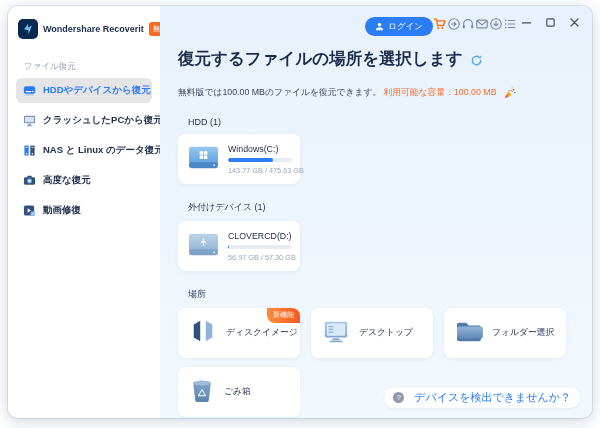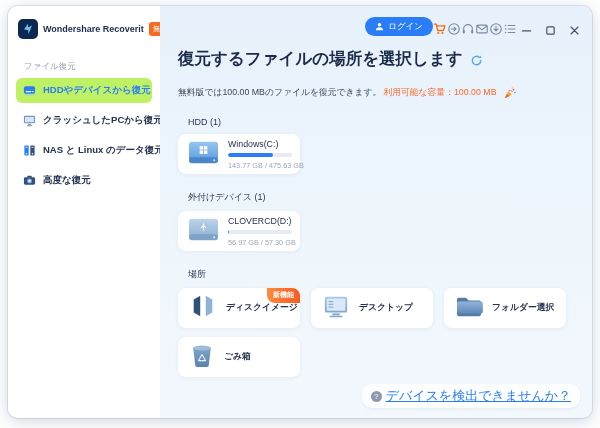--- a/index.html
+++ b/index.html
@@ -10,51 +10,51 @@
     box-shadow:0 3px 16px rgba(30,60,110,.22), 0 0 0 1px #e3e9f2;
   }
   
   .sidebar { width:152px; background:#fff; flex:0 0 152px; position:relative; }
   .logo-row { display:flex; align-items:center; gap:5px; padding:13px 0 0 10px; }
   .logo-box { width:20px; height:20px; border-radius:5px; background:#0b2850; display:flex; align-items:center; justify-content:center; flex:0 0 20px; }
   .logo-title { font-size:9px; font-weight:bold; color:#1c2b4a; white-space:nowrap; }
   .logo-badge { background:#f96a21; color:#fff; font-size:7px; padding:2px 4px; border-radius:3px; white-space:nowrap; }
   .section-label { font-size:8.5px; color:#97a1b3; margin:22px 0 4px 16px; }
   .side-item { display:flex; align-items:center; gap:7px; margin:5px 8px; padding:6px 7px; border-radius:6px; font-size:9.5px; font-weight:bold; color:#23304e; cursor:pointer; white-space:nowrap; }
-  .side-item.selected { background:#bef264; color:#2b7cf7; }
+  .side-item.selected { background:#e5e5e5; color:#2b7cf7; }
   .side-item .si { width:13px; height:13px; flex:0 0 13px; display:flex; }
   
   .main { flex:1; position:relative; background:linear-gradient(180deg,#e7f1fb 0%, #edf5fc 45%, #f2f8fd 100%); }
-  .topbar { position:absolute; top:11px; right:12px; display:flex; align-items:flex-end; gap:0;margin-left:48px; }
+  .topbar { position:absolute; top:11px; right:12px; display:flex; align-items:flex-start; gap:0;margin-left:48px; }
   .login-btn { display:flex; align-items:center; gap:4px; background:#2b7cf7; border:none; color:#fff; font-size:8.5px; padding:3.5px 10px; border-radius:10px; cursor:pointer; font-family:inherit; }
   .tb-icon { width:14px; height:14px; display:flex; cursor:pointer; }
   .winctl { display:flex; align-items:center; gap:13px; margin-left:4px; }
   .winctl .tb-icon { width:11px; height:11px; }
   .content { padding:0 16px 12px 18px; }
   .title-row { display:flex; align-items:center; gap:7px; padding-top:42px; }
   .page-title { font-size:16.5px; font-weight:bold; color:#1c2b4a; }
   .refresh { width:13px; height:13px; cursor:pointer; }
   .subtitle { display:flex; align-items:center; gap:2px; margin-top:16px; font-size:8.8px; color:#3c465c; }
   .subtitle .hl { color:#fa6a2a; }
   .subtitle .party { width:14px; height:14px; margin-left:4px; }
   .sec-label { margin-top:17px; font-size:9px; color:#2a3752;margin-left:10px; }
-  .card { width:122px; height:40px; background:#fff; border-radius:8px; box-shadow:0 1px 4px rgba(40,80,140,.07); cursor:pointer; }
+  .card { width:122px; height:50px; background:#fff; border-radius:8px; box-shadow:0 1px 4px rgba(40,80,140,.07); cursor:pointer; }
   .drive-card { margin-top:7px; display:flex; align-items:center; gap:8px; padding:0 9px; }
   .drive-name { font-size:8.8px; color:#23304e; }
   .bar { width:64px; height:4px; background:#e8ebf1; border-radius:2px; margin-top:4px; overflow:hidden; }
   .bar .fill { height:100%; background:#2b7cf7; border-radius:2px; }
   .drive-size { font-size:7.3px; color:#9aa6b8; margin-top:4px; white-space:nowrap; }
   .loc-row { display:flex; gap:11px; margin-top:7px; }
   .loc-row + .loc-row { margin-top:9px; }
-  .loc-card { position:relative; display:flex; align-items:center; gap:9px; padding:0 11px;font-weight:bold; }
+  .loc-card { position:relative; display:flex; align-items:center; gap:9px; padding:0 11px; }
   .loc-label { font-size:8.8px; color:#23304e; white-space:nowrap; }
   .badge-new { position:absolute; top:0; right:0; background:linear-gradient(90deg,#ff8a3c,#f75b22); color:#fff; font-size:7px; padding:2px 6px 2.5px; border-radius:0 8px 0 8px; }
   .footer-pill { position:absolute; right:12px; bottom:10px; display:flex; align-items:center; gap:4px; background:#fcfeff; padding:3px 9px; border-radius:10px; box-shadow:0 1px 3px rgba(40,80,140,.08); cursor:pointer; }
   .q-icon { width:11px; height:11px; border-radius:50%; background:#8d99ad; color:#fff; font-size:8px; line-height:11px; text-align:center; flex:0 0 11px; }
-  .footer-link { font-size:13px; color:#2b7cf7; text-decoration:underline; white-space:nowrap; }
+  .footer-link { font-size:11px; color:#2b7cf7; white-space:nowrap;margin-left:6px; }
 </style>
 </head>
 <body>
 
 <div class="window">
 
   <aside class="sidebar">
     <div class="logo-row">
       <span class="logo-box">
         <svg width="14" height="14" viewBox="0 0 16 16">
@@ -111,20 +111,31 @@
         <svg width="13" height="13" viewBox="0 0 14 14">
             <rect x="1" y="3.5" width="12" height="8" rx="1.5" fill="#35507c"></rect>
             <rect x="4.5" y="2" width="5" height="2" rx="1" fill="#35507c"></rect>
             <circle cx="7" cy="7.5" r="2.6" fill="#7db4ee"></circle>
             <circle cx="7" cy="7.5" r="1.2" fill="#fff"></circle>
           </svg>
       </span>
       <span>高度な復元</span>
     </div>
 
+    <div class="side-item">
+      <span class="si">
+        <svg width="13" height="13" viewBox="0 0 14 14">
+            <rect x="1" y="1.5" width="11" height="11" rx="2" fill="#35507c"></rect>
+            <path d="M5 4.5 L8.5 7 L5 9.5 Z" fill="#fff"></path>
+            <circle cx="10.5" cy="10.5" r="2.6" fill="#7db4ee"></circle>
+            <path d="M9.4 11.6 L11.6 9.4" stroke="#fff" stroke-width="1" stroke-linecap="round"></path>
+          </svg>
+      </span>
+      <span>動画修復</span>
+    </div>
   </aside>
 
   <main class="main">
 
     <div class="topbar">
       <button class="login-btn">
         <svg width="9" height="9" viewBox="0 0 12 12">
             <circle cx="6" cy="3.6" r="2.4" fill="#fff"></circle>
             <path d="M1.2 11 C1.2 8.4 3.3 7 6 7 C8.7 7 10.8 8.4 10.8 11 Z" fill="#fff"></path>
           </svg>

